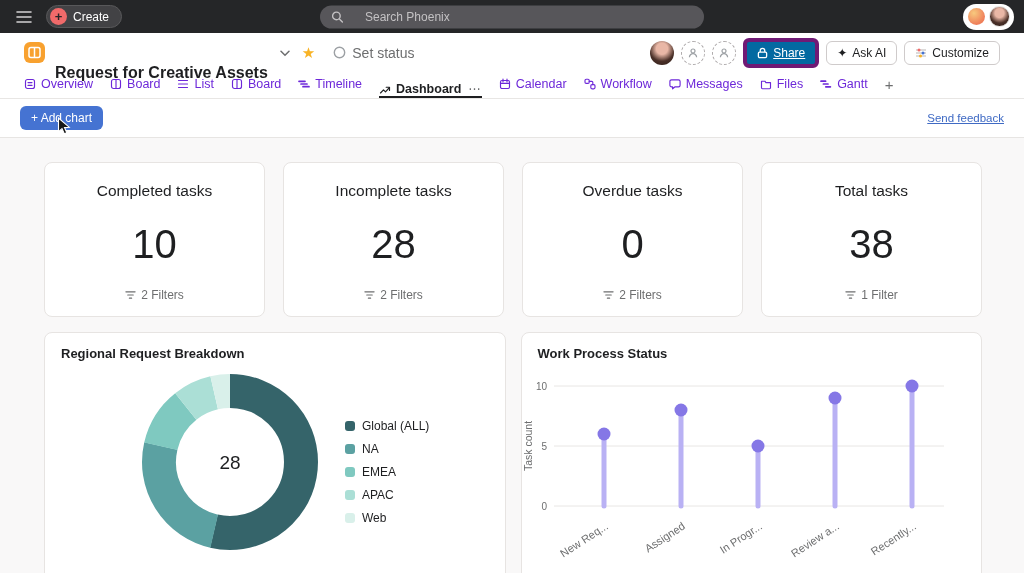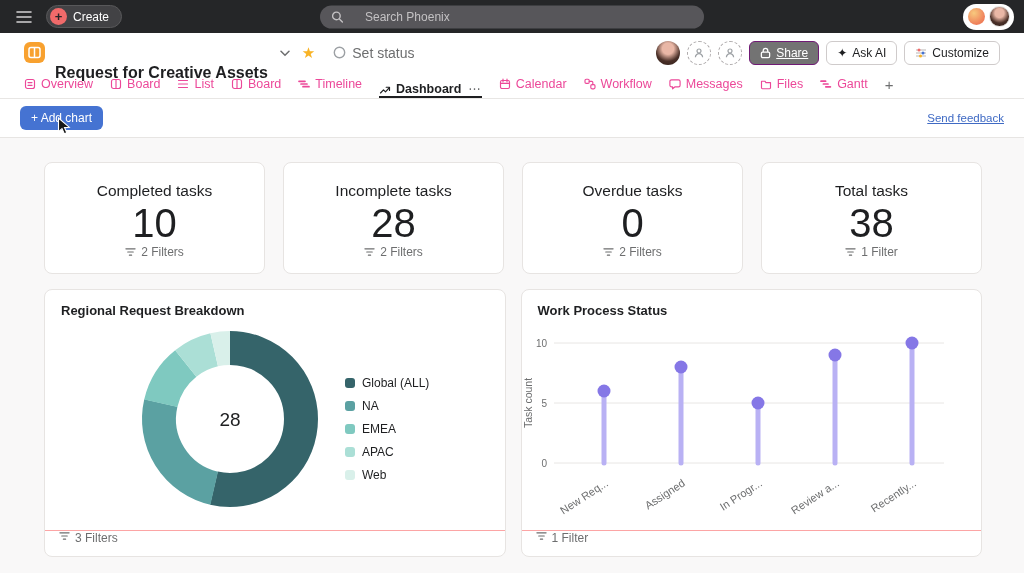--- a/index.html
+++ b/index.html
@@ -22,42 +22,42 @@
   .header { height:39px; background:#fff; display:flex; align-items:center; padding:0 24px; gap:8px; }
   .proj-icon { width:21px; height:21px; border-radius:6px; background:#f8a12f; display:flex; align-items:center; justify-content:center; flex:0 0 auto; cursor:pointer; }
   .page-title { font-size:16px; font-weight:700; margin-left:2px; white-space:nowrap;margin-top:40px; }
   .chev { color:#6d6e6f; font-size:11px; padding:2px 4px; cursor:pointer; }
   .star { color:#f8b326; font-size:15px; cursor:pointer; margin-right:10px; }
   .set-status { display:flex; align-items:center; gap:6px; color:#6d6e6f; font-size:14px; cursor:pointer; }
   .header-right { margin-left:auto; display:flex; align-items:center; gap:7px; }
   .hdr-avatar { width:24px; height:24px; border-radius:50%; background:radial-gradient(circle at 50% 32%, #e9b7a6 28%, #4a3028 62%, #2e1d18); cursor:pointer; }
   .dashed-avatar { width:24px; height:24px; border-radius:50%; border:1px dashed #afabac; display:flex; align-items:center; justify-content:center; cursor:pointer; background:#fff; }
   .btn { display:flex; align-items:center; gap:5px; font-size:12px; border-radius:6px; padding:4px 10px; cursor:pointer; white-space:nowrap; }
-  .btn-blue { background:#737373; color:#fff; border:1px solid #701a75;text-decoration:underline; }
+  .btn-blue { background:#0369a1; color:#fff; border:4px solid #701a75;text-decoration:underline; }
   .btn-outline { background:#fff; color:#1e1f21; border:1px solid #cfcbcb; }
   .sparkle { color:#1e1f21; font-size:12px; }
 
   
   .tabbar { height:27px; background:#fff; border-bottom:1px solid #e8e6e4; display:flex; align-items:stretch; gap:17px; padding:0 24px; }
-  .tab { display:flex; align-items:center; gap:5px; font-size:12.5px; color:#ec4899; border-bottom:2px solid transparent; cursor:pointer; white-space:nowrap; }
+  .tab { display:flex; align-items:center; gap:5px; font-size:12.5px; color:#6d28d9; border-bottom:2px solid transparent; cursor:pointer; white-space:nowrap; }
   .tab.active { color:#1e1f21; border-bottom-color:#1e1f21;align-items:flex-end; }
   .tab.active .tab-label { font-weight:700; }
   .tab-ic { display:flex; align-items:center; }
   .tab-overflow { color:#6d6e6f; letter-spacing:1px; font-weight:400; padding-left:2px; cursor:pointer; }
 
   
   .toolbar { height:39px; background:#fff; border-bottom:1px solid #e7e5e3; display:flex; align-items:center; padding:0 20px; }
   .add-chart { background:#4573d2; color:#fff; font-size:12px; border-radius:6px; padding:5px 11px; cursor:pointer; }
   .send-feedback { margin-left:auto; color:#3f6ac4; font-size:11.5px; text-decoration:underline; cursor:pointer; }
   .cursor { position:absolute; left:57px; top:117px; z-index:20; pointer-events:none; }
 
   
   .main { padding:24px 42px 0 44px; }
   .stats-row { display:flex; gap:18px; }
-  .stat-card { flex:1; background:#fff; border:1px solid #e7e4e2; border-radius:8px; height:112px; display:flex; flex-direction:column; align-items:center; justify-content:space-between; padding:19px 8px 14px; }
+  .stat-card { flex:1; background:#fff; border:1px solid #e7e4e2; border-radius:8px; height:155px; display:flex; flex-direction:column; align-items:center; justify-content:space-between; padding:19px 8px 14px; }
   .stat-title { font-size:15.5px; font-weight:500; }
   .stat-value { font-size:40px; font-weight:400; line-height:1; }
   .stat-filters { display:flex; align-items:center; gap:5px; color:#6d6e6f; font-size:12px; cursor:pointer; }
 
   .charts-row { display:flex; gap:15px; margin-top:15px; }
   .chart-card { flex:1; background:#fff; border:1px solid #e7e4e2; border-radius:8px; height:268px; display:flex; flex-direction:column; position:relative; }
   .chart-body { flex:1; position:relative; padding:13px 16px; }
   .chart-title { font-size:13px; font-weight:700; }
   .card-footer { height:26px; border-top:1px solid #fca5a5; display:flex; gap:5px; padding:0 14px; color:#6d6e6f; font-size:12px; cursor:pointer; }
   .donut-svg { position:absolute; left:90px; top:34px; }

